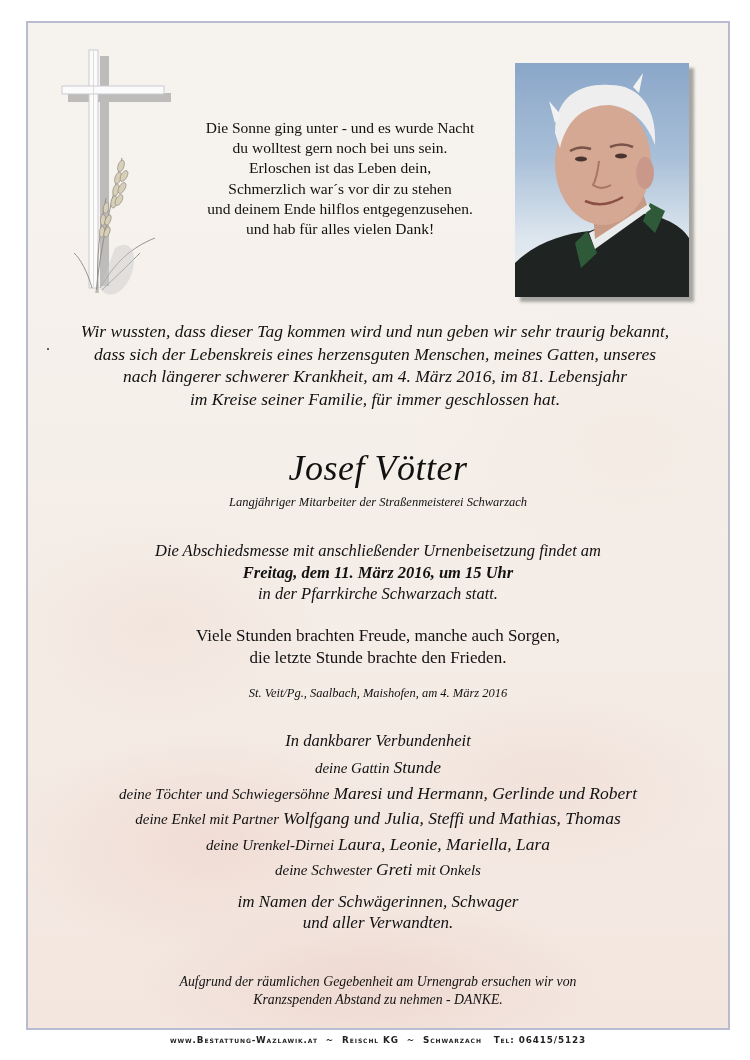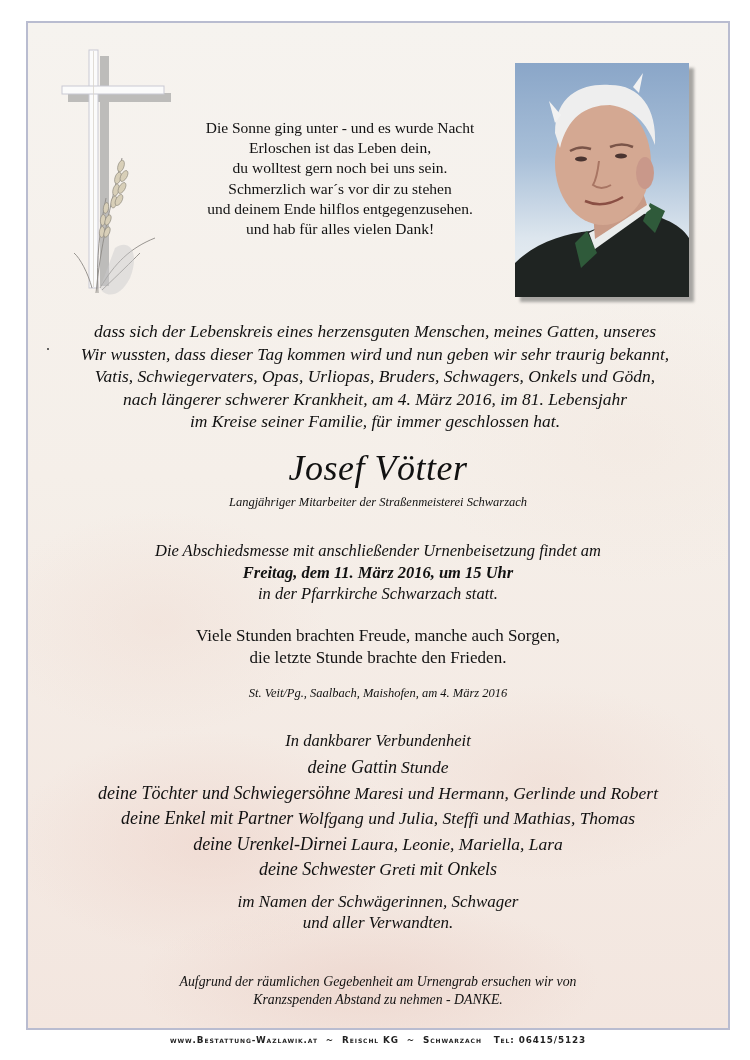--- a/index.html
+++ b/index.html
@@ -58,21 +58,21 @@
       font-size: 17px; line-height: 21.5px;
     }
     .place-date {
       position: absolute; left: 0; top: 685px; width: 756px; text-align: center;
       font-style: italic; font-size: 12.5px; line-height: 16px;
     }
 
     .mourners { position: absolute; left: 0; top: 730px; width: 756px; text-align: center; font-style: italic; }
     .mourners .head { font-size: 16.5px; line-height: 22px; margin-bottom: 3px; }
     .mourners .line { line-height: 24.5px; white-space: nowrap; }
-    .mourners .rel { font-size: 18px; }
+    .mourners .rel { font-size: 15px; }
     .mourners .who { font-size: 17.5px; }
     .mourners .closing { font-size: 17px; line-height: 21px; margin-top: 8px; }
 
     .note {
       position: absolute; left: 0; top: 973px; width: 756px; text-align: center;
       font-style: italic; font-size: 13.8px; line-height: 17.5px;
     }
 
     .footer {
       position: absolute; left: 0; top: 1035px; width: 756px; text-align: center;
@@ -113,22 +113,22 @@
     <ellipse cx="43" cy="172" rx="2.6" ry="5.5" transform="rotate(5 43 172)"></ellipse>
     <ellipse cx="48" cy="172" rx="2.6" ry="5.5" transform="rotate(22 48 172)"></ellipse>
     <ellipse cx="42" cy="184" rx="2.6" ry="5.5" transform="rotate(5 42 184)"></ellipse>
     <ellipse cx="47" cy="184" rx="2.6" ry="5.5" transform="rotate(22 47 184)"></ellipse>
   </g>
   <path d="M55 200 C 70 190, 80 205, 70 230 C 60 250, 45 250, 40 240" fill="#c9c9cc" opacity="0.45"></path>
 </svg>
 
 <div class="poem">
   <div>Die Sonne ging unter - und es wurde Nacht</div>
+  <div>du wolltest gern noch bei uns sein.</div>
   <div>Erloschen ist das Leben dein,</div>
-  <div>du wolltest gern noch bei uns sein.</div>
   <div>Schmerzlich war´s vor dir zu stehen</div>
   <div>und deinem Ende hilflos entgegenzusehen.</div>
   <div>und hab für alles vielen Dank!</div>
 </div>
 
 <div class="photo-wrap">
   <div class="photo-shadow"></div>
   <div class="photo">
     <svg width="174" height="234" viewBox="0 0 174 234">
 
@@ -155,23 +155,22 @@
 
       <path d="M84 98 Q 82 115 78 122 Q 86 128 96 122" stroke="#a87563" stroke-width="2" fill="none"></path>
 
       <path d="M70 138 Q 88 146 108 134" stroke="#8a4f44" stroke-width="2.5" fill="none"></path>
     </svg>
   </div>
 </div>
 
 <div class="dot"></div>
 <div class="intro">
+  <div>Wir wussten, dass dieser Tag kommen wird und nun geben wir sehr traurig bekannt,</div>
   <div>dass sich der Lebenskreis eines herzensguten Menschen, meines Gatten, unseres</div>
-  <div>Wir wussten, dass dieser Tag kommen wird und nun geben wir sehr traurig bekannt,</div>
-  <div>Vatis, Schwiegervaters, Opas, Urliopas, Bruders, Schwagers, Onkels und Gödn,</div>
   <div>nach längerer schwerer Krankheit, am 4. März 2016, im 81. Lebensjahr</div>
   <div>im Kreise seiner Familie, für immer geschlossen hat.</div>
 </div>
 
 <div class="name">Josef Vötter</div>
 <div class="occupation">Langjähriger Mitarbeiter der Straßenmeisterei Schwarzach</div>
 
 <div class="mass">
   <div>Die Abschiedsmesse mit anschließender Urnenbeisetzung findet am</div>
   <div class="strong">Freitag, dem 11. März 2016, um 15 Uhr</div>

